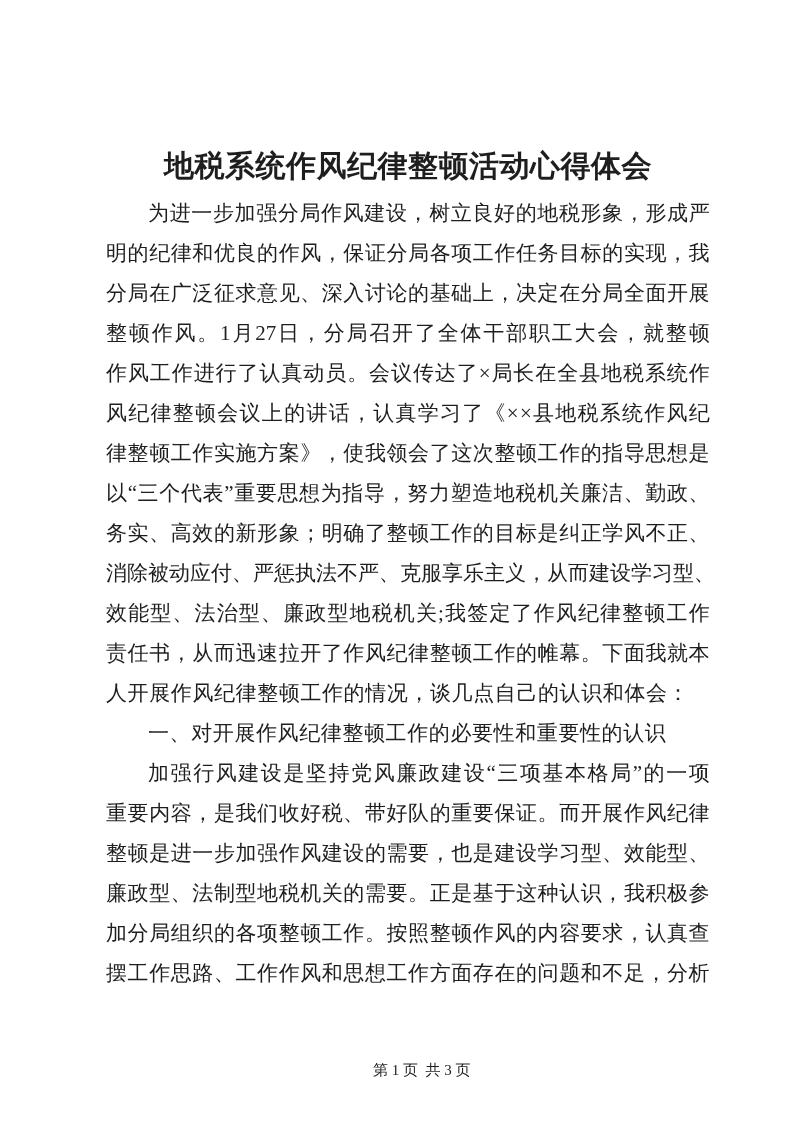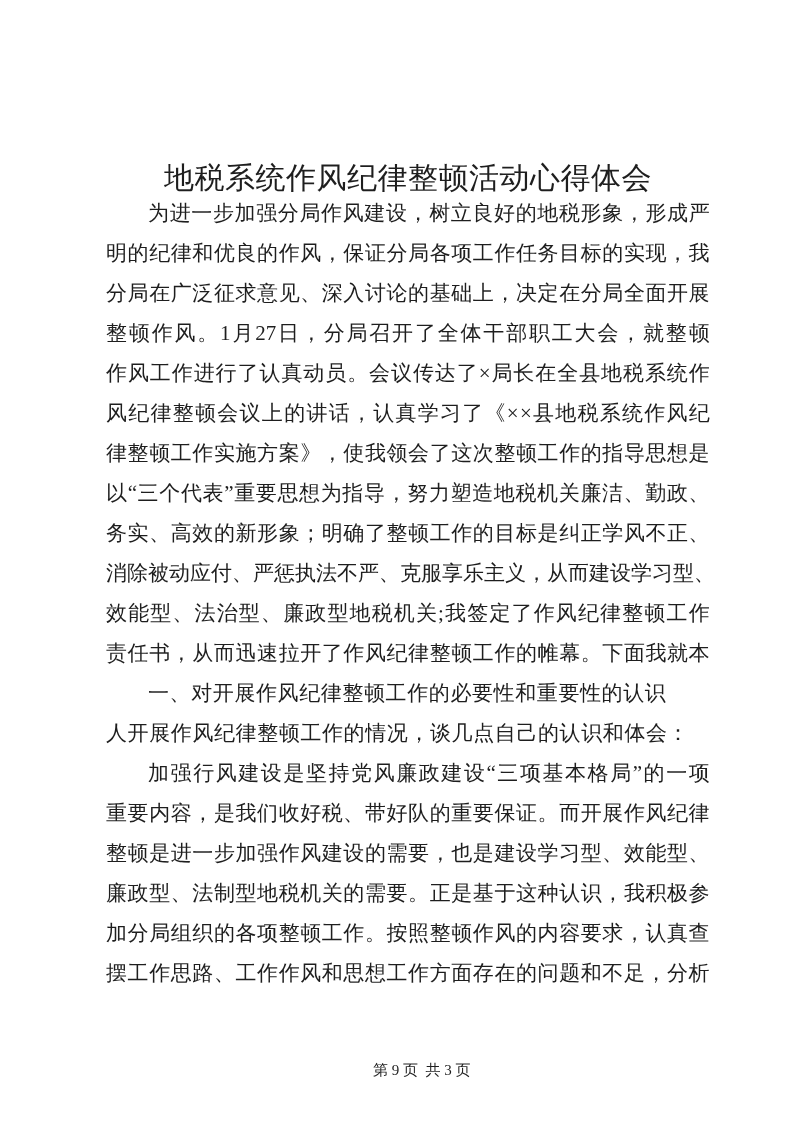--- a/index.html
+++ b/index.html
@@ -14,25 +14,25 @@
     width: 800px;
     height: 1131px;
     position: relative;
     font-family: "Liberation Serif", "DejaVu Serif", serif;
     color: var(--text-color);
     overflow: hidden;
   }
   .doc-title {
     position: absolute;
     left: 106px;
-    top: 155px;
+    top: 143px;
     width: 604px;
     text-align: center;
     font-size: 30px;
-    font-weight: 400;
+    font-weight: 700;
     line-height: 46px;
     letter-spacing: 0.5px;
     white-space: nowrap;
   }
   .doc-body {
     position: absolute;
     left: 106px;
     top: 193px;
     width: 604px;
   }
@@ -421,22 +421,22 @@
       <span>的</span>
       <span>帷</span>
       <span>幕</span>
       <span>。</span>
       <span>下</span>
       <span>面</span>
       <span>我</span>
       <span>就</span>
       <span>本</span>
     </div>
+    <div class="line">人开展作风纪律整顿工作的情况，谈几点自己的认识和体会：</div>
     <div class="line indent">一、对开展作风纪律整顿工作的必要性和重要性的认识</div>
-    <div class="line">人开展作风纪律整顿工作的情况，谈几点自己的认识和体会：</div>
     <div class="line indent justify">
       <span>加</span>
       <span>强</span>
       <span>行</span>
       <span>风</span>
       <span>建</span>
       <span>设</span>
       <span>是</span>
       <span>坚</span>
       <span>持</span>
@@ -604,14 +604,14 @@
       <span>和</span>
       <span>不</span>
       <span>足</span>
       <span>，</span>
       <span>分</span>
       <span>析</span>
     </div>
   </div>
 
 <div class="doc-footer">
-  <span>第 9 页  共 3 页</span>
+  <span>第 1 页  共 3 页</span>
 </div>
 
 </body></html>

